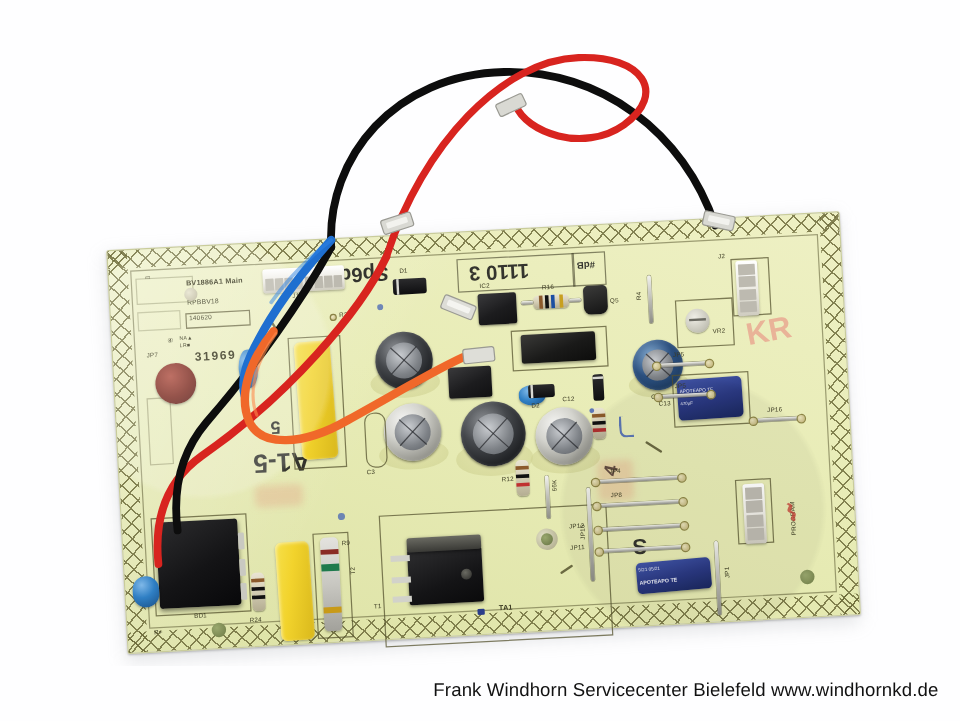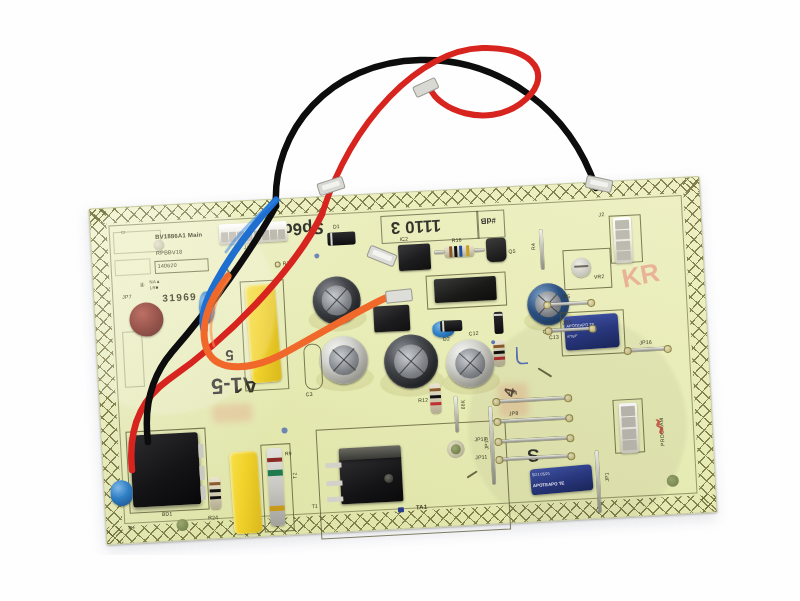--- a/index.html
+++ b/index.html
@@ -567,14 +567,15 @@
       <g>
         <rect x="368" y="250" width="28" height="12" rx="2" fill="#ddddd7" stroke="#9a9a93" stroke-width="1" transform="rotate(22 382 256)"></rect>
         <rect x="372" y="253" width="20" height="5" rx="1" fill="#f4f4f0" transform="rotate(22 382 256)"></rect>
       </g>
       <g>
         <rect x="386" y="290" width="26" height="12" rx="2" fill="#dedeD8" stroke="#9a9a93" stroke-width="1" transform="rotate(-6 399 296)"></rect>
       </g>
     </svg>
   </div>
 
+  <div class="caption">Frank Windhorn Servicecenter Bielefeld www.windhornkd.de</div>
 
 </div>
 
 </body></html>

